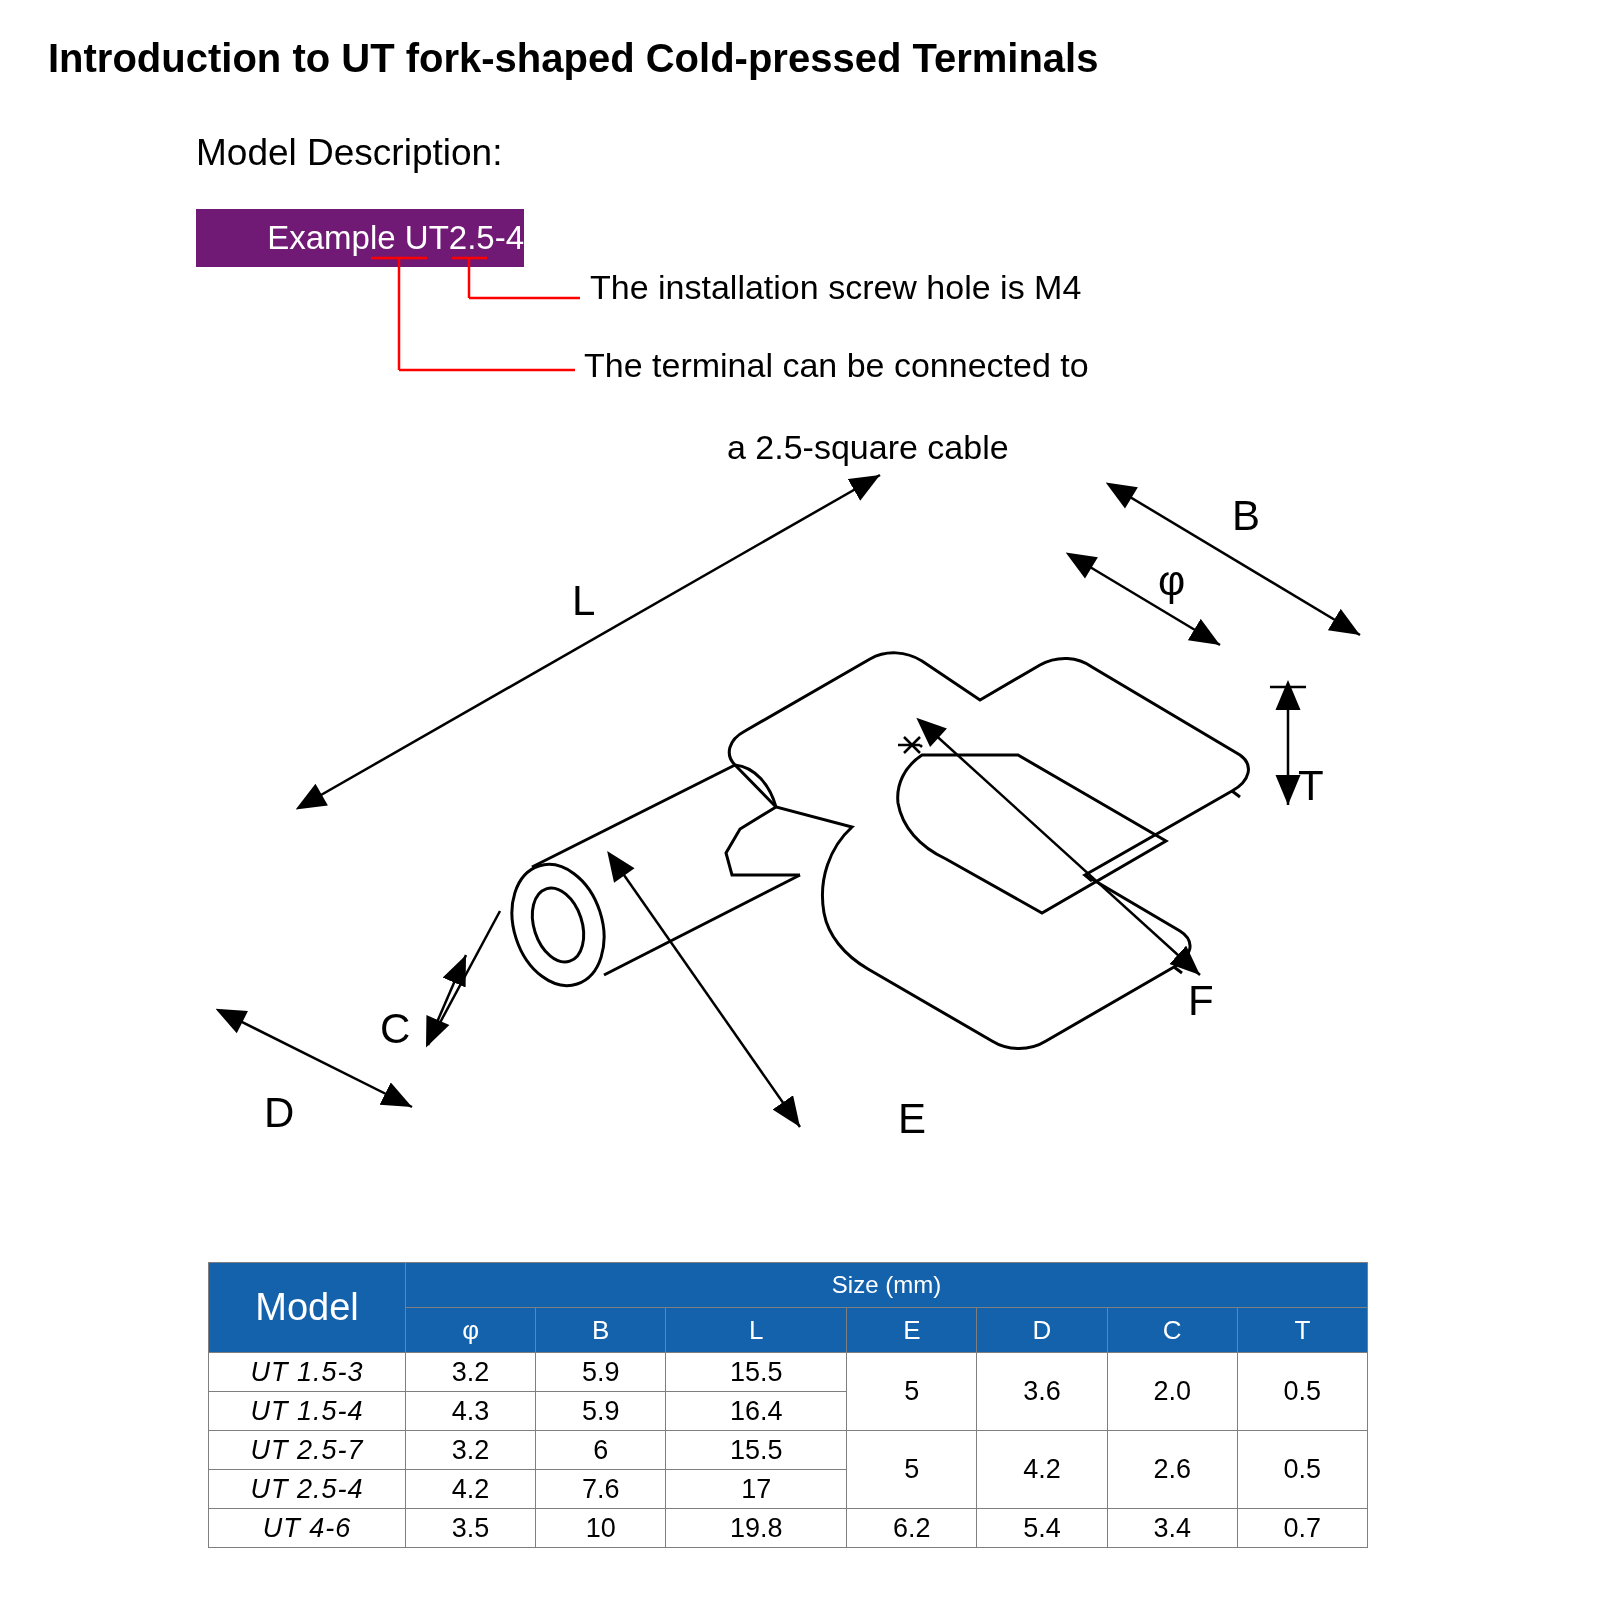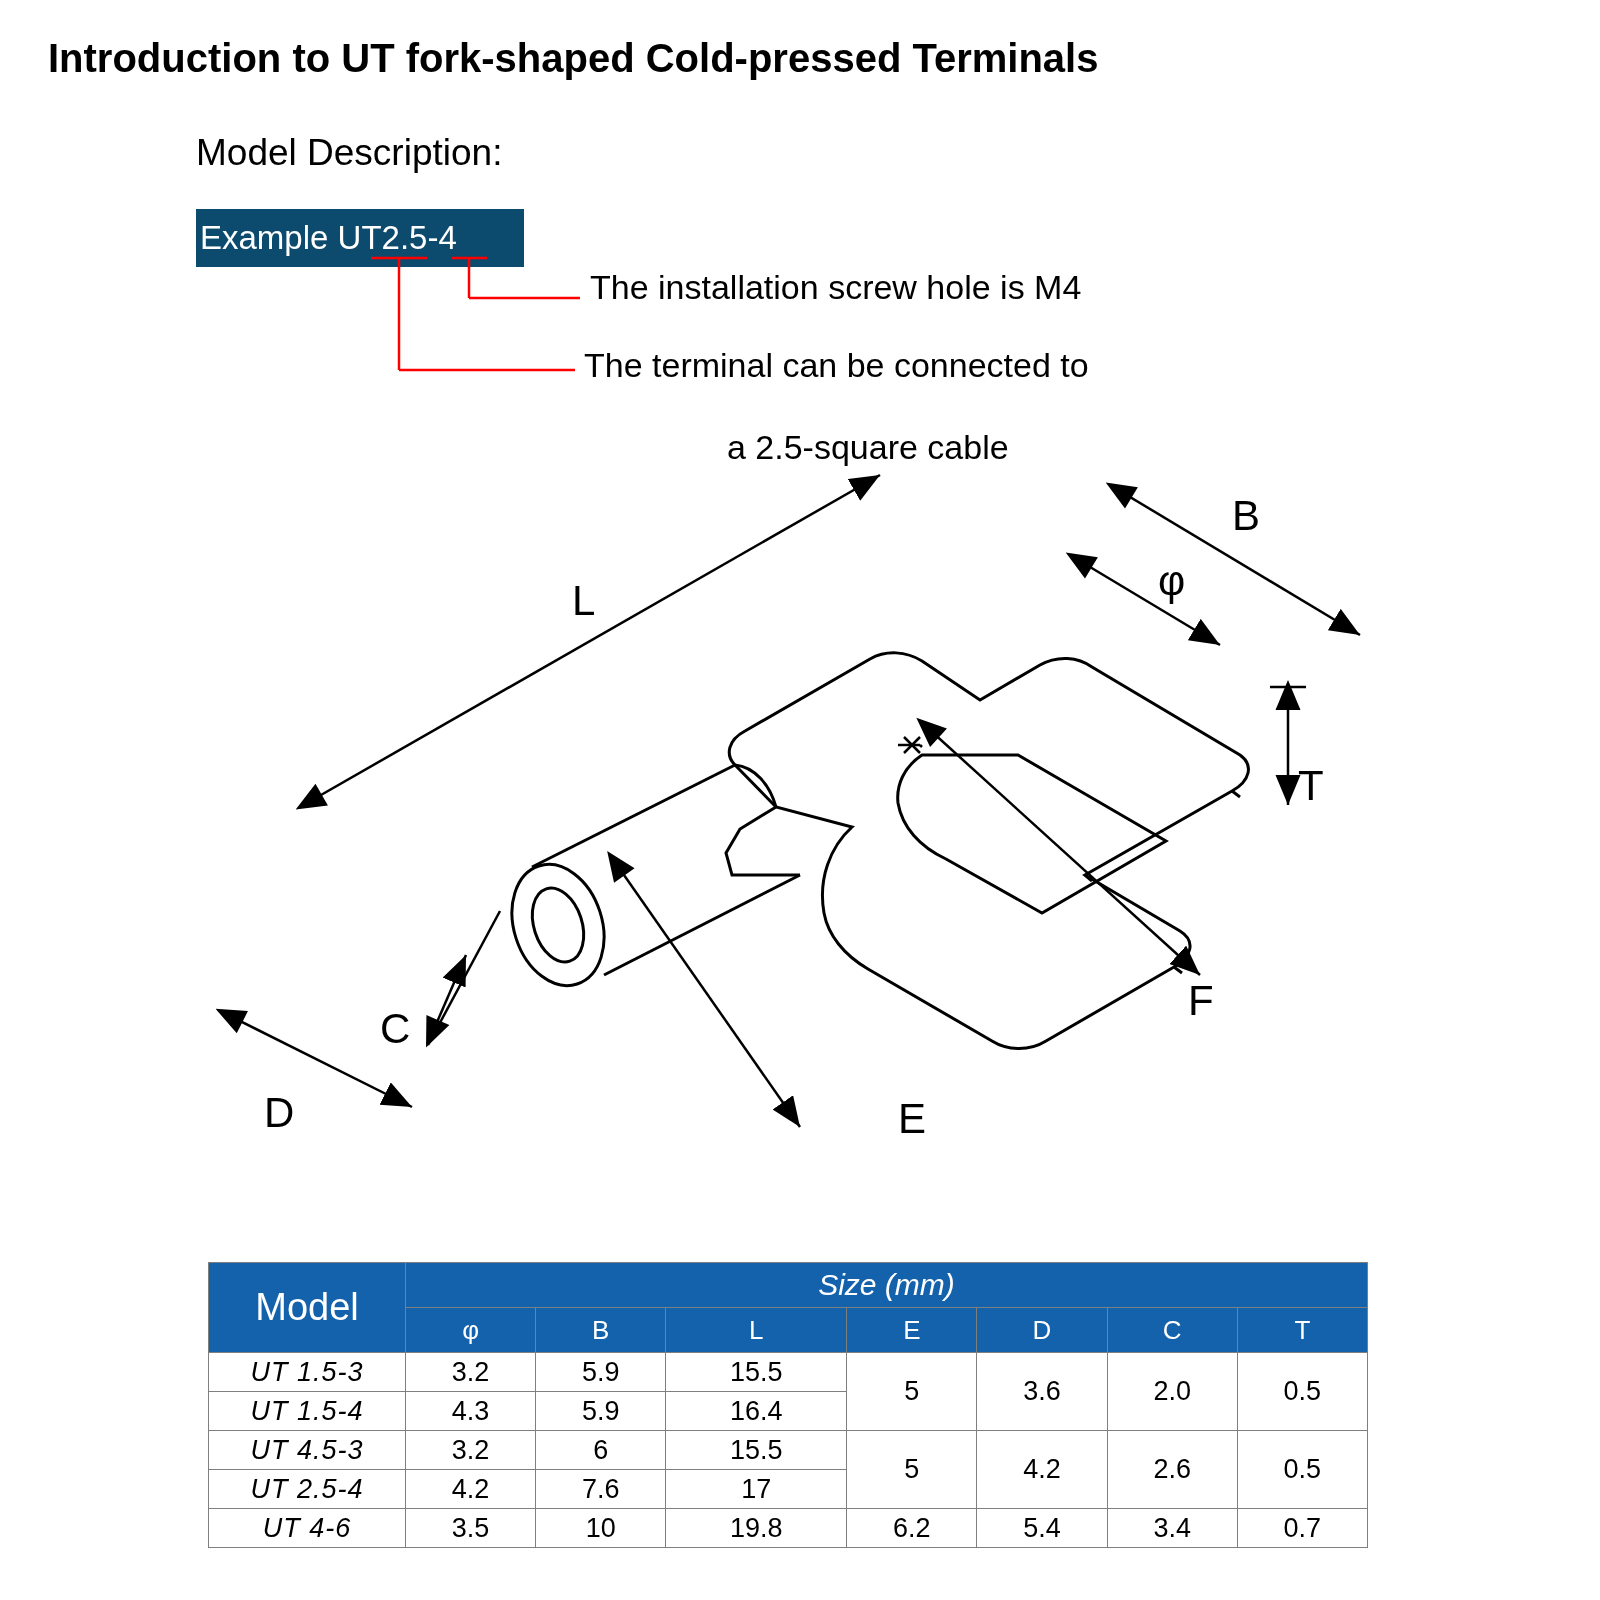--- a/index.html
+++ b/index.html
@@ -35,27 +35,28 @@
     top: 132px;
     font-size: 37px;
     white-space: nowrap;
   }
   .example-box {
     position: absolute;
     left: 196px;
     top: 209px;
     width: 328px;
     height: 58px;
-    background: #0c4a6e;
+    background: #701a75;
     color: #ffffff;
     font-size: 33px;
     display: flex;
     align-items: center;
     padding-left: 4px;
     box-sizing: border-box;
+    justify-content: flex-end;
   }
   .callout-1 {
     position: absolute;
     left: 590px;
     top: 268px;
     font-size: 34px;
     white-space: nowrap;
   }
   .callout-2 {
     position: absolute;
@@ -111,23 +112,22 @@
     background: #1461ac;
     color: #ffffff;
     font-weight: normal;
   }
   .model-head {
     font-size: 38px;
     width: 196px;
     vertical-align: middle;
   }
   .size-head {
-    font-size: 30px;
+    font-size: 24px;
     height: 44px;
-    font-style: italic;
   }
   .sub-head {
     font-size: 26px;
     height: 44px;
   }
   .spec-table td.body-cell {
     height: 38px;
     font-size: 27px;
     background: #ffffff;
     color: #000;
@@ -286,21 +286,21 @@
         <td class="body-cell" rowspan="2">2.0</td>
         <td class="body-cell" rowspan="2">0.5</td>
       </tr>
       <tr>
         <td class="body-cell model-cell">UT  1.5-4</td>
         <td class="body-cell">4.3</td>
         <td class="body-cell">5.9</td>
         <td class="body-cell">16.4</td>
       </tr>
       <tr>
-        <td class="body-cell model-cell">UT  4.5-3</td>
+        <td class="body-cell model-cell">UT  2.5-7</td>
         <td class="body-cell">3.2</td>
         <td class="body-cell">6</td>
         <td class="body-cell">15.5</td>
         <td class="body-cell" rowspan="2">5</td>
         <td class="body-cell" rowspan="2">4.2</td>
         <td class="body-cell" rowspan="2">2.6</td>
         <td class="body-cell" rowspan="2">0.5</td>
       </tr>
       <tr>
         <td class="body-cell model-cell">UT  2.5-4</td>

